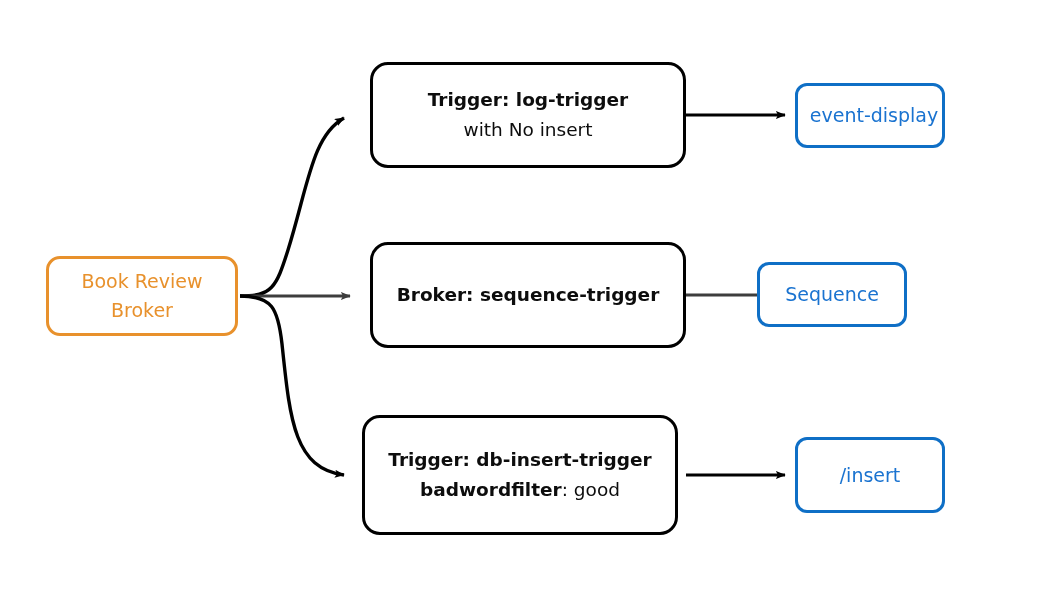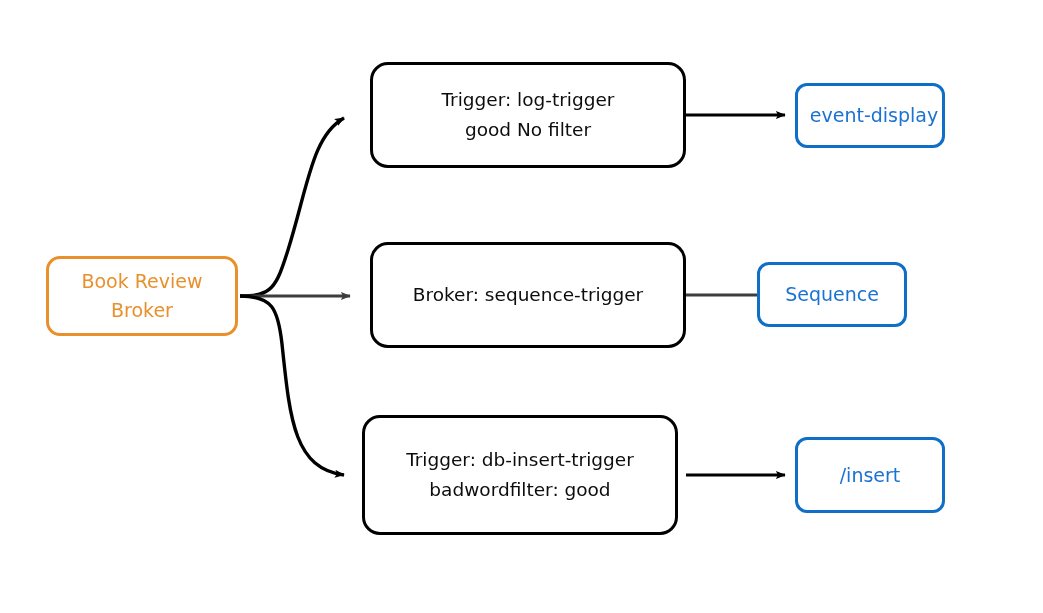--- a/index.html
+++ b/index.html
@@ -53,21 +53,21 @@
     border: 3px solid #0f6fc6;
     border-radius: 12px;
     color: #1a73d0;
     font-size: 19px;
     line-height: 29px;
   }
   .line {
     white-space: nowrap;
   }
   .b {
-    font-weight: normal;
+    font-weight: bold;
     margin-top: 12px;
   }
   .r {
     font-weight: normal;
   }
 </style>
 </head>
 <body>
 
 <div id="canvas">
@@ -98,21 +98,21 @@
   <div class="node node-broker" style="left:46px; top:256px; width:192px; height:80px;">
     <div class="line">Book Review</div>
     <div class="line">Broker</div>
   </div>
 
   <div class="node node-trigger" style="left:370px; top:62px; width:316px; height:106px;">
     <div class="line">
       <span class="b">Trigger: log-trigger</span>
     </div>
     <div class="line">
-      <span class="b"></span><span class="r">good No filter</span>
+      <span class="b"></span><span class="r">with No insert</span>
     </div>
   </div>
 
   <div class="node node-trigger" style="left:370px; top:242px; width:316px; height:106px;">
     <div class="line">
       <span class="b">Broker: sequence-trigger</span>
     </div>
   </div>
 
   <div class="node node-trigger" style="left:362px; top:415px; width:316px; height:120px;">

